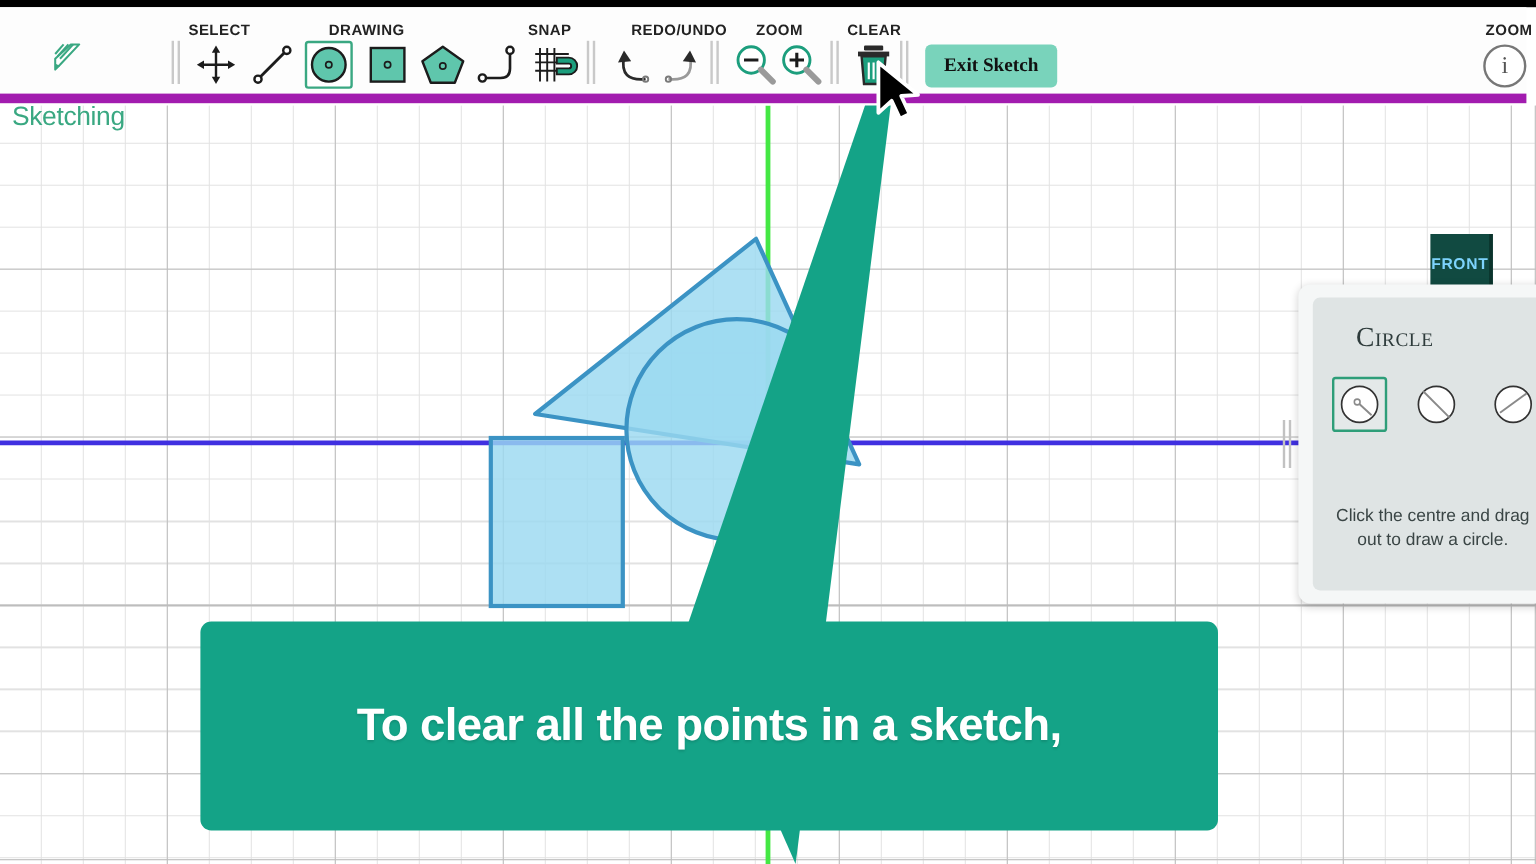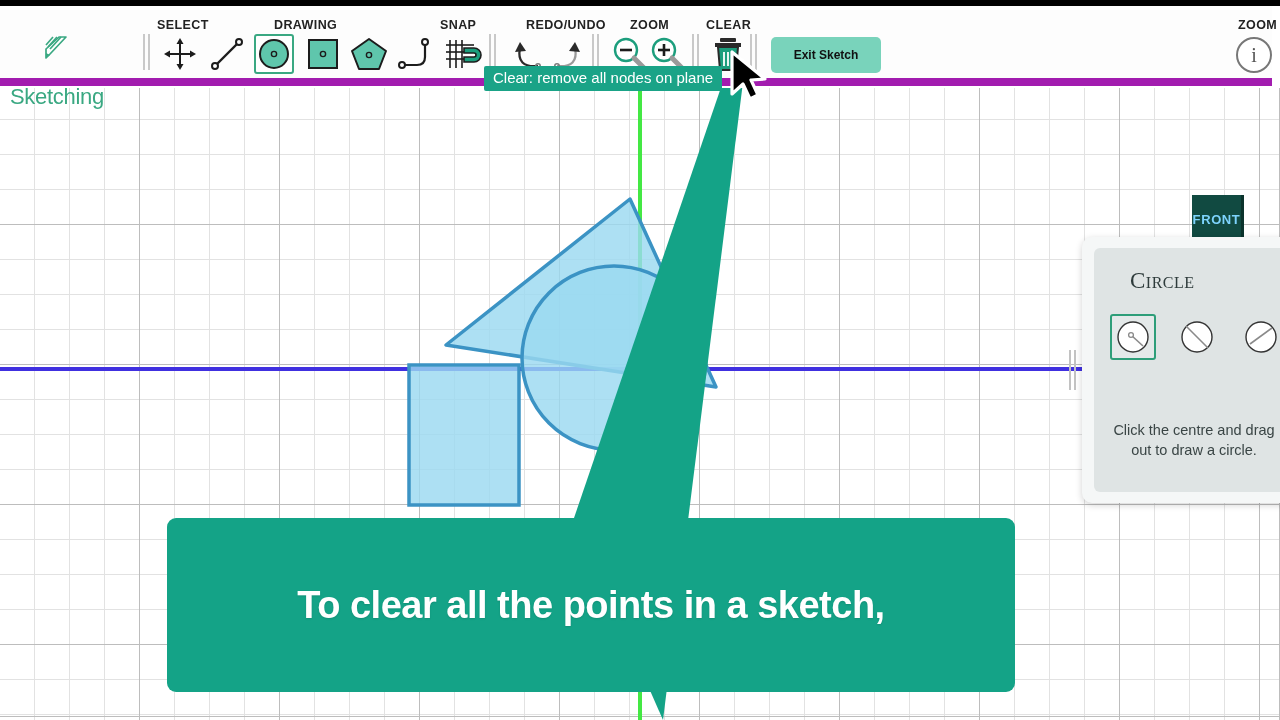--- a/index.html
+++ b/index.html
@@ -53,22 +53,22 @@
     cursor: pointer;
   }
   .tool.selected {
     border: 2px solid #3aa882; border-radius: 3px;
     background: #ffffff;
   }
   .exit-btn {
     position: absolute; left: 771px; top: 31px;
     width: 110px; height: 36px;
     background: #79d3bb; border: none; border-radius: 5px;
-    color: #111; font-size: 12px; font-weight: bold;
-    font-family: Liberation Sans, sans-serif;
+    color: #111; font-size: 16px; font-weight: bold;
+    font-family: Liberation Serif, serif;
     cursor: pointer;
   }
   .info-btn {
     position: absolute; left: 1236px; top: 31px;
     width: 36px; height: 36px; border-radius: 50%;
     border: 2px solid #777;
     display: flex; align-items: center; justify-content: center;
     font-size: 20px; color: #555; font-family: "Liberation Serif", serif;
     background: #fff; cursor: pointer;
   }
@@ -372,21 +372,20 @@
     </div>
     <div class="divider" style="left:750px;"></div>
 
     <button class="exit-btn">Exit Sketch</button>
 
     <div class="info-btn">
       <span>i</span>
     </div>
   </div>
 
-  <div class="tooltip">Clear: remove all nodes on plane</div>
 
   <div class="cursor">
     <svg width="46" height="58" viewBox="0 0 46 58">
       <polygon points="8,4 8,46 19,36 26,51 34,47 27,32 41,31" fill="#000000" stroke="#ffffff" stroke-width="3.2" stroke-linejoin="round"></polygon>
     </svg>
   </div>
 
 </div>
 
 </body></html>

